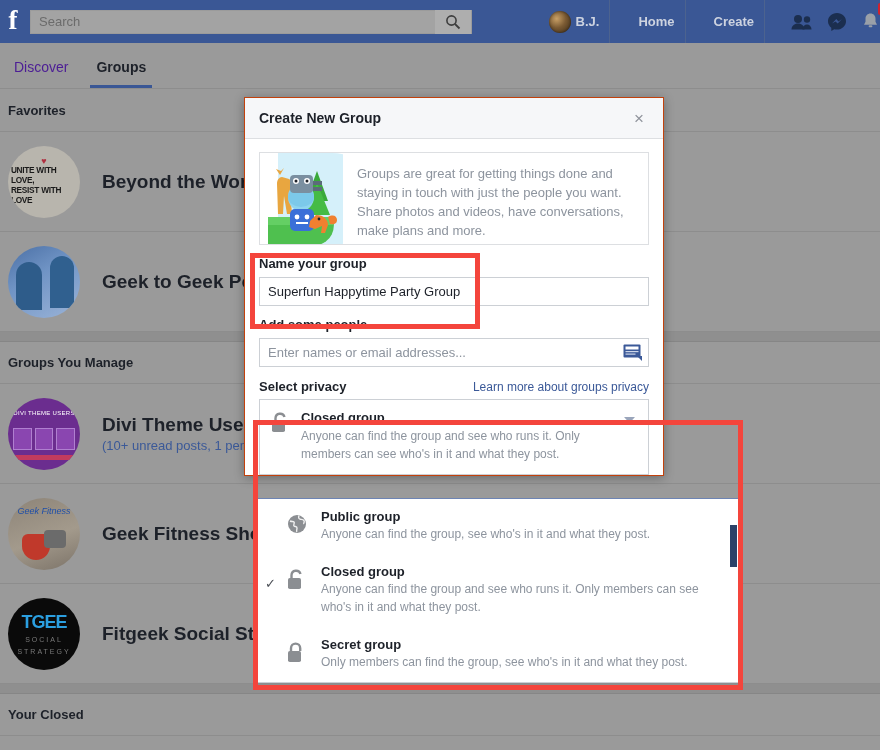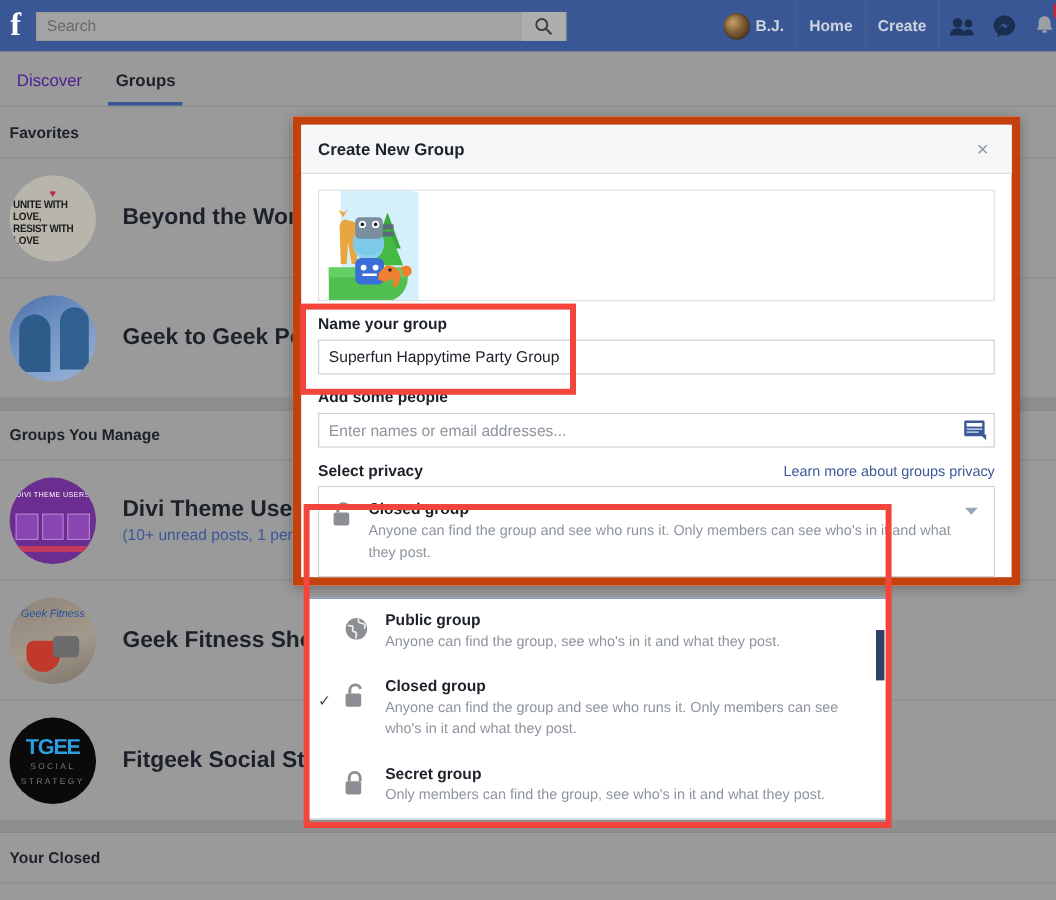--- a/index.html
+++ b/index.html
@@ -38,21 +38,21 @@
     font-size: 13px; color: #4a4a4a;
   }
   .search-input::placeholder { color: #6b6b6b; }
   .search-btn {
     width: 36px; height: 24px; background: #aeaeae;
     border: 0; display: flex; align-items: center; justify-content: center;
     cursor: pointer;
   }
   .nav-right {
     position: absolute; right: 0; top: 0; height: 43px;
-    display: flex; align-items: center;
+    display: flex; align-items: center; gap: 18px;
   }
   .nav-avatar {
     width: 22px; height: 22px; border-radius: 50%;
     background: radial-gradient(circle at 35% 35%, #c9a066 0%, #7a5a33 45%, #3a2a16 100%);
     margin-right: 5px; flex: none;
     box-shadow: inset 0 0 3px rgba(0,0,0,.5);
   }
   .nav-link {
     color: #cdd3e0; font-size: 13px; font-weight: bold;
     padding: 0 10px; text-decoration: none; line-height: 43px;
@@ -132,22 +132,22 @@
   .av-fit .lbl { position:absolute; top:8px; left:0; right:0; text-align:center; color:#1f4fa8; font-size:9px; font-weight:normal; font-style:italic; }
   .av-fit .kb { position:absolute; bottom:10px; left:14px; width:28px; height:26px; border-radius:6px 6px 14px 14px; background:#c0392b; }
   .av-fit .kb2 { position:absolute; bottom:22px; right:14px; width:22px; height:18px; background:#6b6b6b; border-radius:4px; }
   .av-tgee { background: #0a0a0a; }
   .av-tgee .big { position:absolute; top:14px; left:0; right:0; text-align:center; color:#2b9fe0; font-size:18px; font-weight:bold; letter-spacing:-1px; }
   .av-tgee .sm { position:absolute; top:38px; left:0; right:0; text-align:center; color:#7a7a7a; font-size:7px; letter-spacing:2px; }
   .av-tgee .sm2 { position:absolute; top:50px; left:0; right:0; text-align:center; color:#7a7a7a; font-size:7px; letter-spacing:2px; }
 
   
   .modal {
-    position: absolute; left: 244px; top: 97px; width: 606px;
-    background: #fff; border: 7px solid #c2410c;
+    position: absolute; left: 244px; top: 97px; width: 420px;
+    background: #fff; border: 1px solid #c2410c;
     box-shadow: 0 2px 10px rgba(0,0,0,.30);
     z-index: 50;
   }
   .modal-head {
     height: 41px; background: #f6f7f9; border-bottom: 1px solid #dddfe2;
     display: flex; align-items: center; padding: 0 14px;
   }
   .modal-title { font-size: 14px; font-weight: bold; color: #1d2129; flex: 1; }
   .modal-close {
     width: 20px; height: 20px; display:flex; align-items:center; justify-content:center;
@@ -375,20 +375,21 @@
             <rect x="53" y="34" width="9" height="4" fill="#5b6b7a"></rect>
             <rect x="30" y="56" width="24" height="22" rx="5" fill="#3a6fd8"></rect>
             <circle cx="37" cy="64" r="2.4" fill="#fff"></circle>
             <circle cx="47" cy="64" r="2.4" fill="#fff"></circle>
             <path d="M36 70h12" stroke="#fff" stroke-width="2" fill="none"></path>
             <path d="M56 62c8 0 12 5 12 10l-3 8h-4l1-7-7 3-6-2 1-6z" fill="#f08030"></path>
             <path d="M68 64c5-3 9-1 9 3s-4 5-7 4z" fill="#f08030"></path>
             <circle cx="59" cy="66" r="1.4" fill="#1d2129"></circle>
           </svg>
         </div>
+        <div class="promo-text">Groups are great for getting things done and staying in touch with just the people you want. Share photos and videos, have conversations, make plans and more.</div>
       </div>
 
       <div class="field-label">Name your group</div>
       <input class="txt-input" value="Superfun Happytime Party Group" style="">
 
       <div class="field-label">Add some people</div>
       <div class="people-wrap">
         <input class="txt-input" value="" placeholder="Enter names or email addresses..." style="">
         <span class="people-icon">
           <svg width="19" height="18" viewBox="0 0 19 18">

